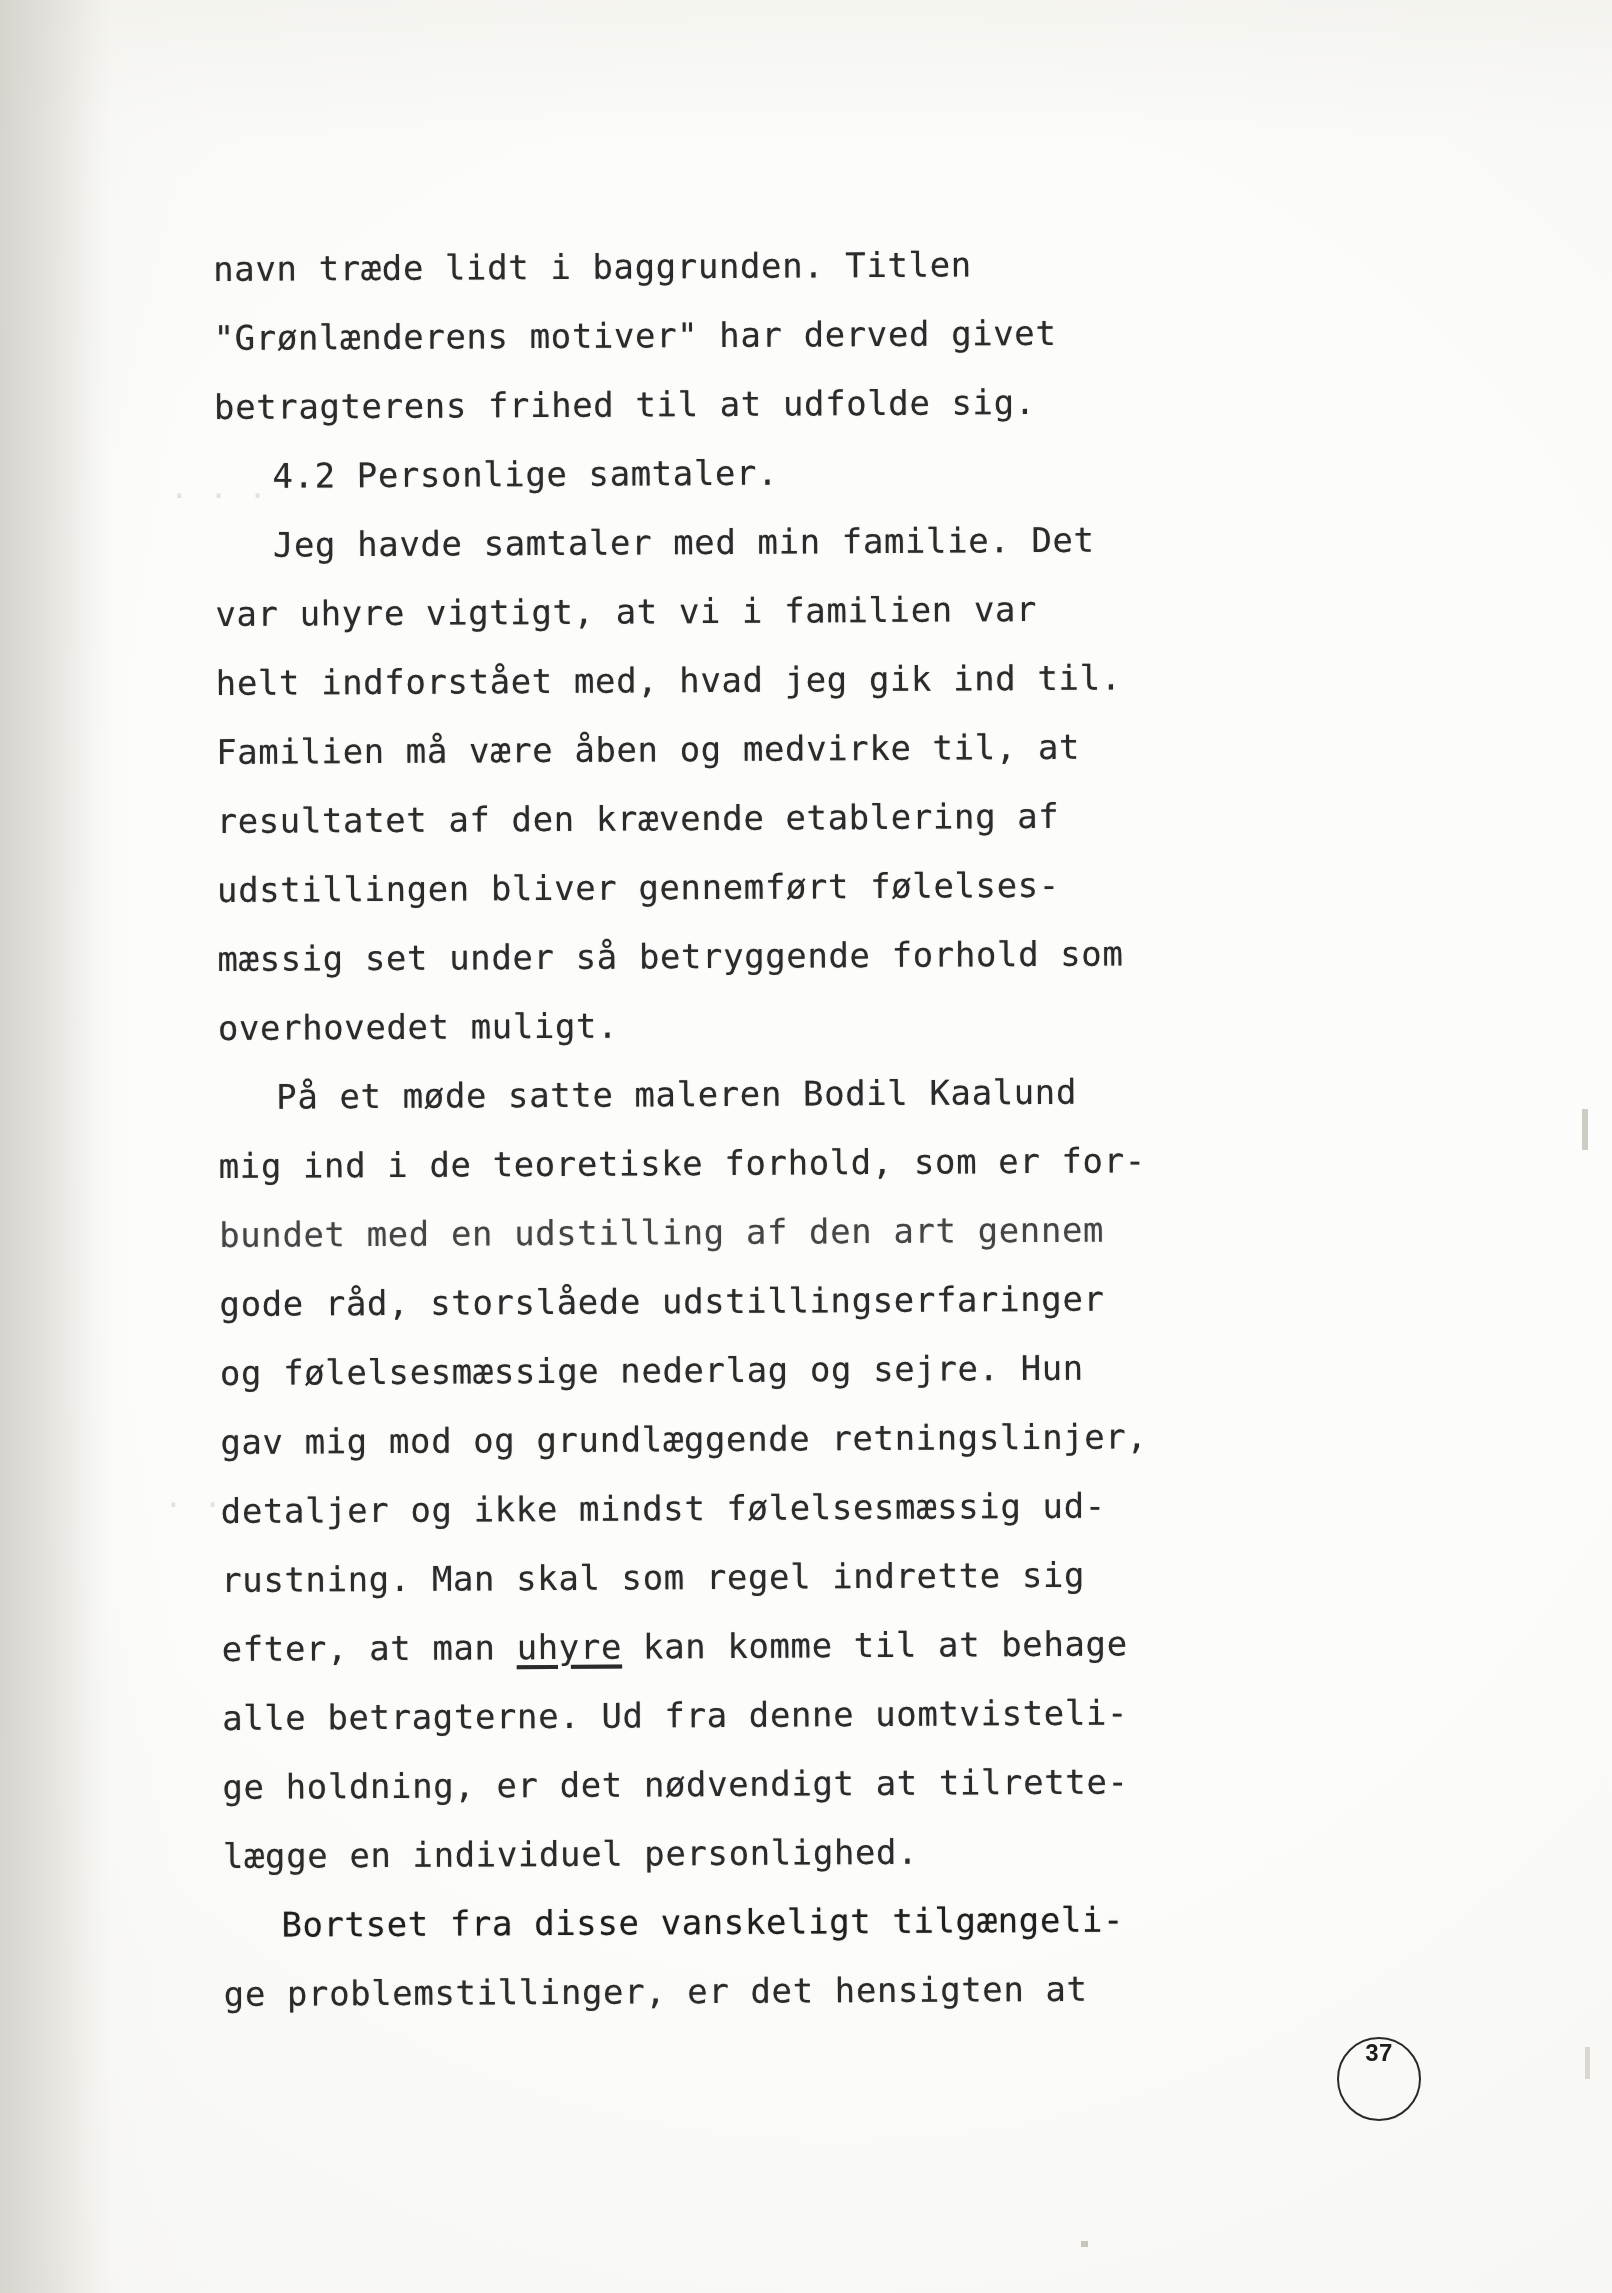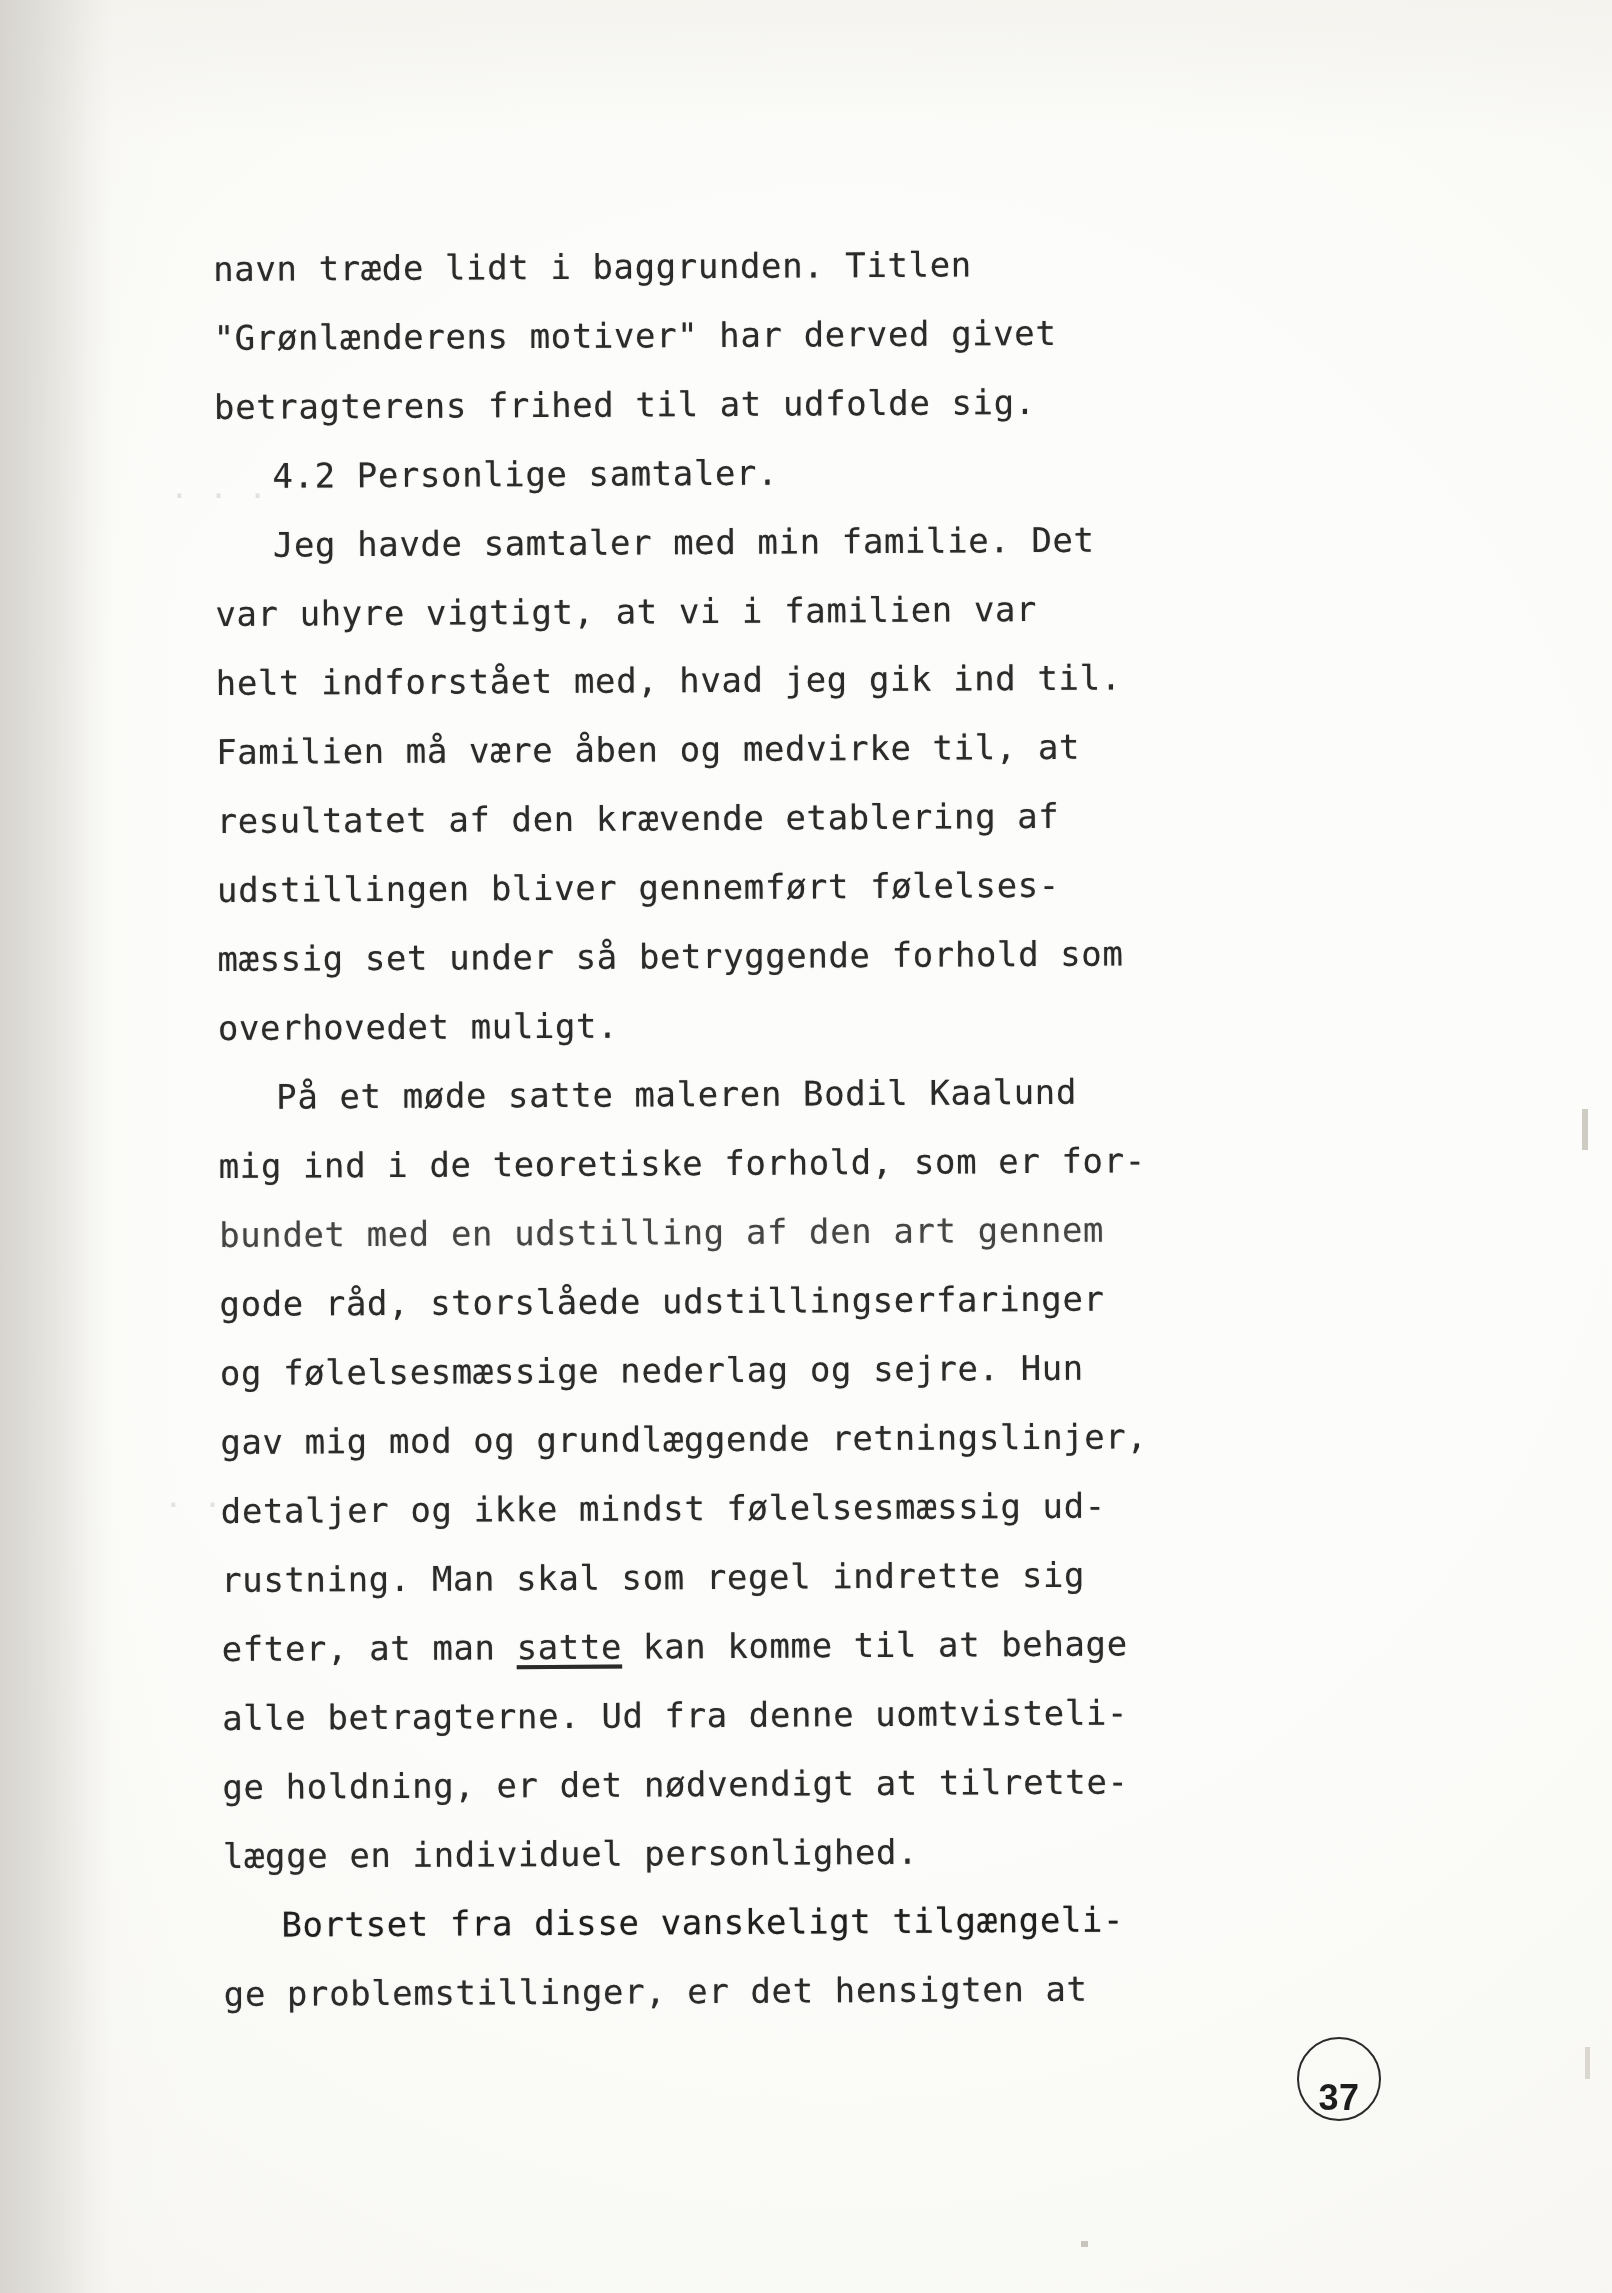--- a/index.html
+++ b/index.html
@@ -71,31 +71,31 @@
   .ink-dark  { color: #1f1f1f; text-shadow: 0 0 1.1px rgba(25,25,25,0.55); }
 
   .indent-heading { padding-left: 58px; }
   .indent-para    { padding-left: 58px; }
 
   .u { text-decoration: underline; text-decoration-thickness: 3.7px; text-underline-offset: 5.6px; }
 
   
   .page-number {
     position: absolute;
-    left: 1297px;
+    left: 1337px;
     top: 2037px;
     width: 80px;
     height: 80px;
     border: 2.8px solid #2a2a2a;
     border-radius: 50%;
     display: flex;
-    align-items: flex-end;
+    align-items: flex-start;
     justify-content: center;
     font-family: "Liberation Sans", sans-serif;
-    font-size: 36px;
+    font-size: 24px;
     font-weight: 700;
     color: #1d1d1d;
     letter-spacing: 0.5px;
   }
 
   
   .ghost {
     position: absolute;
     color: rgba(170,166,158,0.30);
     font-size: 31px;
@@ -140,21 +140,21 @@
     <div class="line">mig ind i de teoretiske forhold, som er for-</div>
 
     <div class="line ink-light"><span>bundet med en udstilling af den art gennem</span></div>
 
     <div class="line">gode råd, storslåede udstillingserfaringer</div>
     <div class="line">og følelsesmæssige nederlag og sejre. Hun</div>
     <div class="line">gav mig mod og grundlæggende retningslinjer,</div>
     <div class="line">detaljer og ikke mindst følelsesmæssig ud-</div>
     <div class="line">rustning. Man skal som regel indrette sig</div>
 
-    <div class="line"><span>efter, at man </span><span class="u">satte</span><span> kan komme til at behage</span></div>
+    <div class="line"><span>efter, at man </span><span class="u">uhyre</span><span> kan komme til at behage</span></div>
 
     <div class="line">alle betragterne. Ud fra denne uomtvisteli-</div>
     <div class="line">ge holdning, er det nødvendigt at tilrette-</div>
     <div class="line">lægge en individuel personlighed.</div>
 
     <div class="line indent-para ink-dark">Bortset fra disse vanskeligt tilgængeli-</div>
     <div class="line">ge problemstillinger, er det hensigten at</div>
 
   </div>
 

